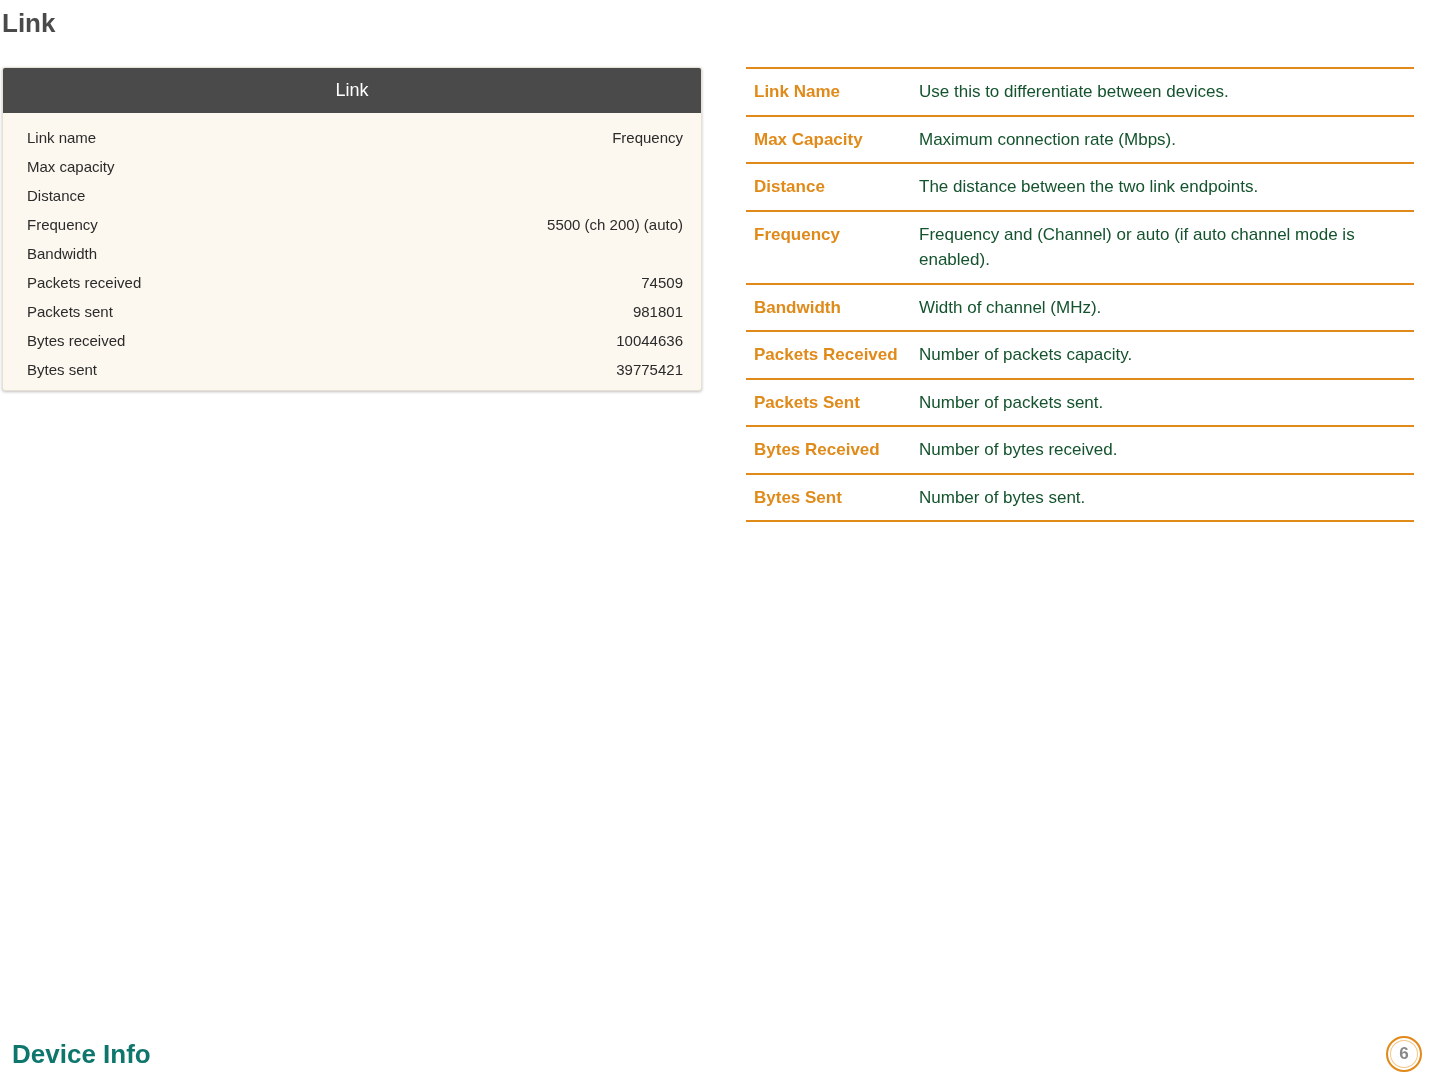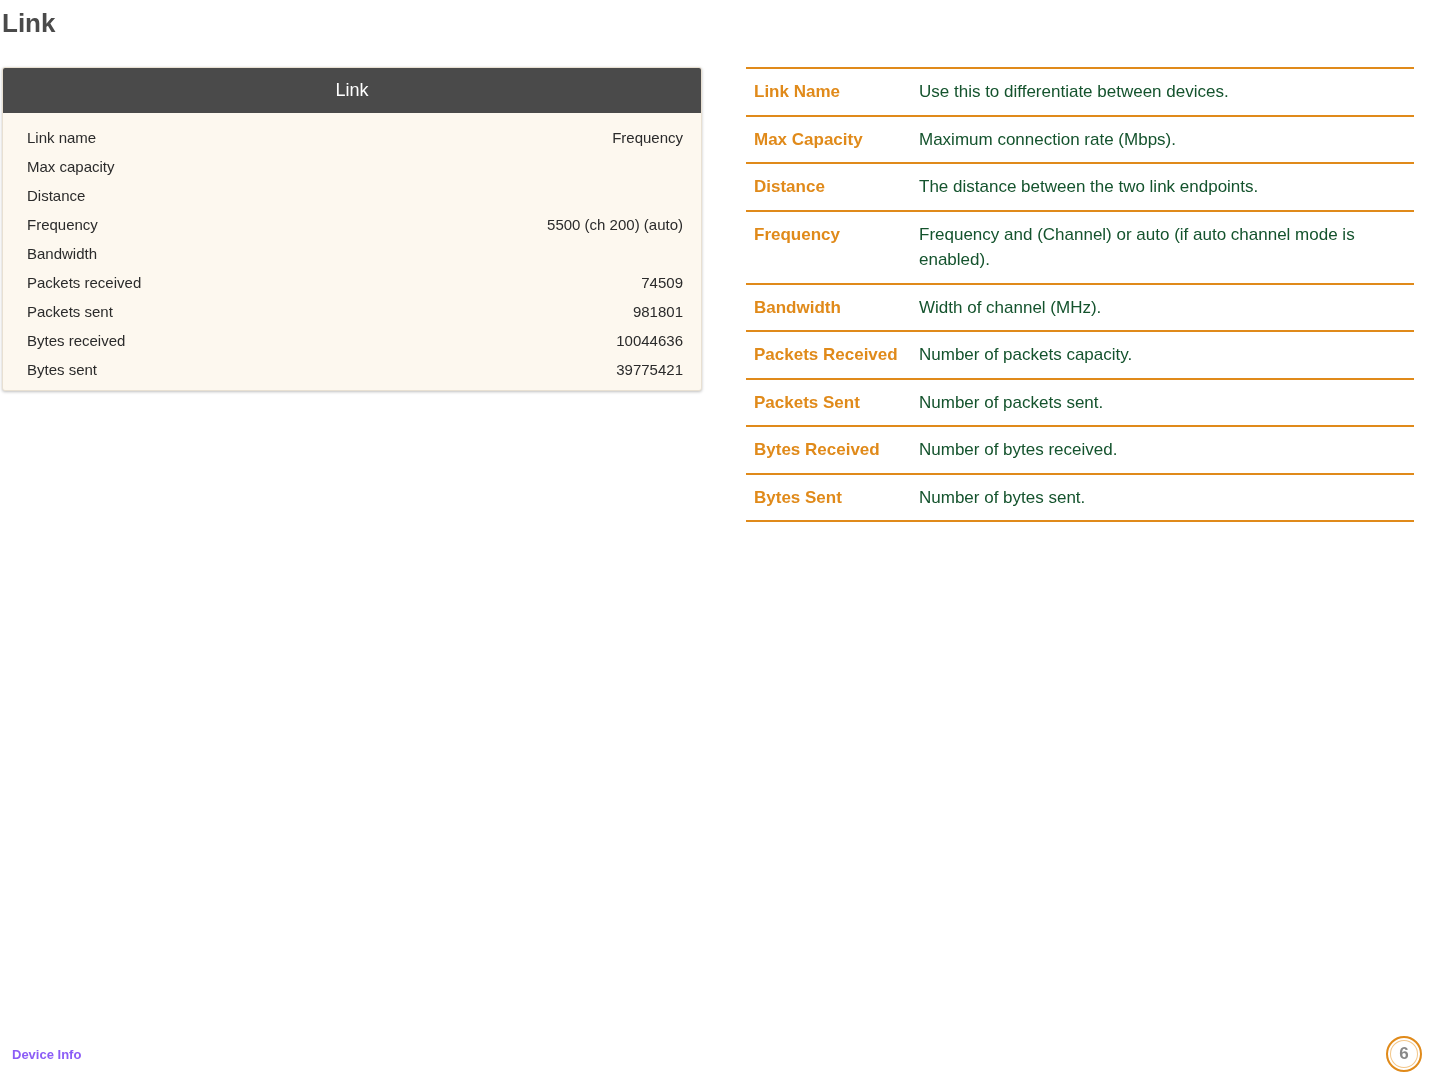--- a/index.html
+++ b/index.html
@@ -86,23 +86,23 @@
     .footer {
       position: absolute;
       bottom: 14px;
       left: 12px;
       right: 12px;
       display: flex;
       justify-content: space-between;
       align-items: center;
     }
     .footer-label {
-      color: #8b5cf6;
-      font-weight: bold;
-      font-size: 13px;
+      color: #0f766e;
+      font-weight: bold;
+      font-size: 26px;
     }
     .page-number {
       width: 36px;
       height: 36px;
       border: 2px solid #e08a1a;
       border-radius: 50%;
       display: flex;
       align-items: center;
       justify-content: center;
       color: #888;

